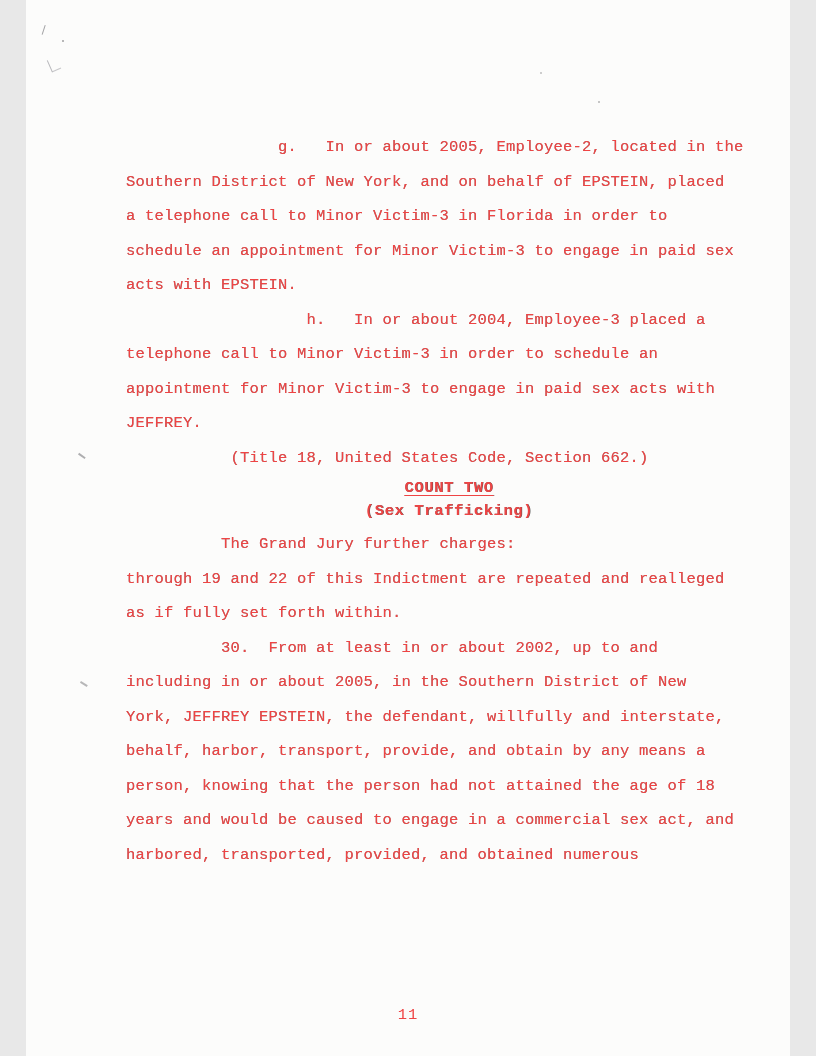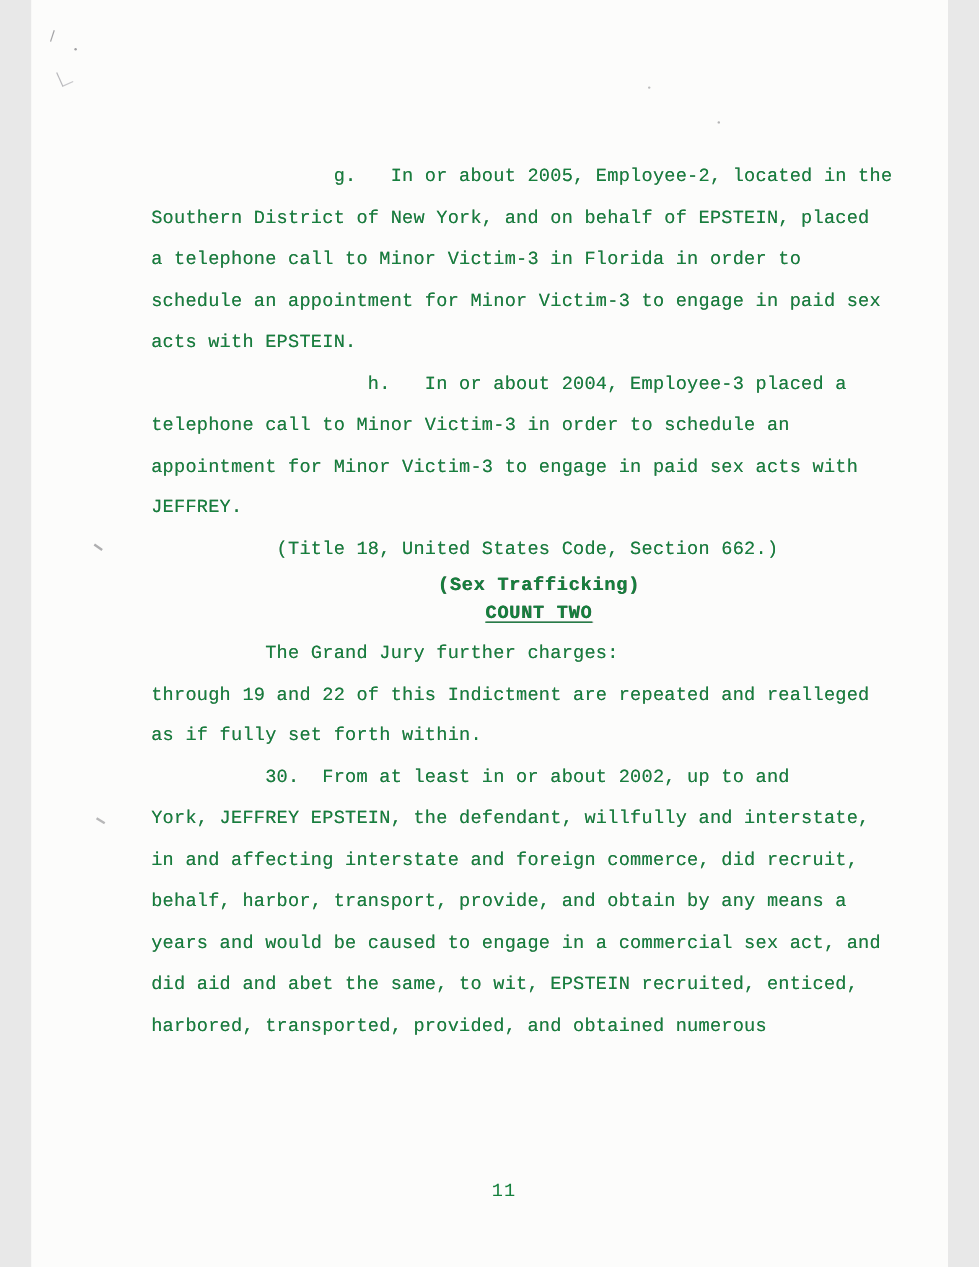--- a/index.html
+++ b/index.html
@@ -8,21 +8,21 @@
     background: #e8e8e8;
   }
   .page {
     position: relative;
     width: 764px;
     height: 1056px;
     margin: 0 auto;
     background: #fcfcfb;
     overflow: hidden;
     font-family: "Liberation Mono", "DejaVu Sans Mono", monospace;
-    color: #15803d;
+    color: #ef4444;
   }
   .body-text {
     position: absolute;
     top: 130px;
     left: 100px;
     width: 646px;
     font-size: 15.5px;
   }
   .line {
     white-space: pre;
@@ -45,27 +45,26 @@
     letter-spacing: 0.6px;
     text-shadow: 0.4px 0 0 rgba(40,40,40,0.8);
   }
   .count-sub {
     font-weight: bold;
     letter-spacing: 0.6px;
     text-shadow: 0.4px 0 0 rgba(40,40,40,0.8);
   }
   .page-number {
     position: absolute;
-    top: 984px;
+    top: 1006px;
     left: 0;
     width: 100%;
     text-align: center;
     font-size: 15.5px;
     letter-spacing: 1px;
-    padding-left: 12px;
   }
   
   .scan-mark { position: absolute; pointer-events: none; }
   .mark-pencil-1 {
     top: 26px; left: 17px; width: 7px; height: 10px;
     border-left: 1.5px solid rgba(90,90,95,0.55);
     transform: rotate(18deg);
   }
   .mark-pencil-2 {
     top: 58px; left: 23px; width: 9px; height: 12px;
@@ -111,34 +110,34 @@
     <div class="line">acts with EPSTEIN.</div>
 
     <div class="line">                   h.   In or about 2004, Employee-3 placed a</div>
     <div class="line">telephone call to Minor Victim-3 in order to schedule an</div>
     <div class="line">appointment for Minor Victim-3 to engage in paid sex acts with</div>
     <div class="line">JEFFREY.</div>
 
     <div class="line">           (Title 18, United States Code, Section 662.)</div>
 
     <div class="heading-block">
+      <div class="center-line"><span class="count-title">COUNT TWO</span></div>
       <div class="center-line"><span class="count-sub">(Sex Trafficking)</span></div>
-      <div class="center-line"><span class="count-title">COUNT TWO</span></div>
     </div>
 
     <div class="line">          The Grand Jury further charges:</div>
 
     <div class="line">through 19 and 22 of this Indictment are repeated and realleged</div>
     <div class="line">as if fully set forth within.</div>
 
     <div class="line">          30.  From at least in or about 2002, up to and</div>
+    <div class="line">including in or about 2005, in the Southern District of New</div>
     <div class="line">York, JEFFREY EPSTEIN, the defendant, willfully and interstate,</div>
-    <div class="line">in and affecting interstate and foreign commerce, did recruit,</div>
     <div class="line">behalf, harbor, transport, provide, and obtain by any means a</div>
+    <div class="line">person, knowing that the person had not attained the age of 18</div>
     <div class="line">years and would be caused to engage in a commercial sex act, and</div>
-    <div class="line">did aid and abet the same, to wit, EPSTEIN recruited, enticed,</div>
     <div class="line">harbored, transported, provided, and obtained numerous</div>
 
   </div>
 
   <div class="page-number">11</div>
 
 </div>
 
 </body></html>

